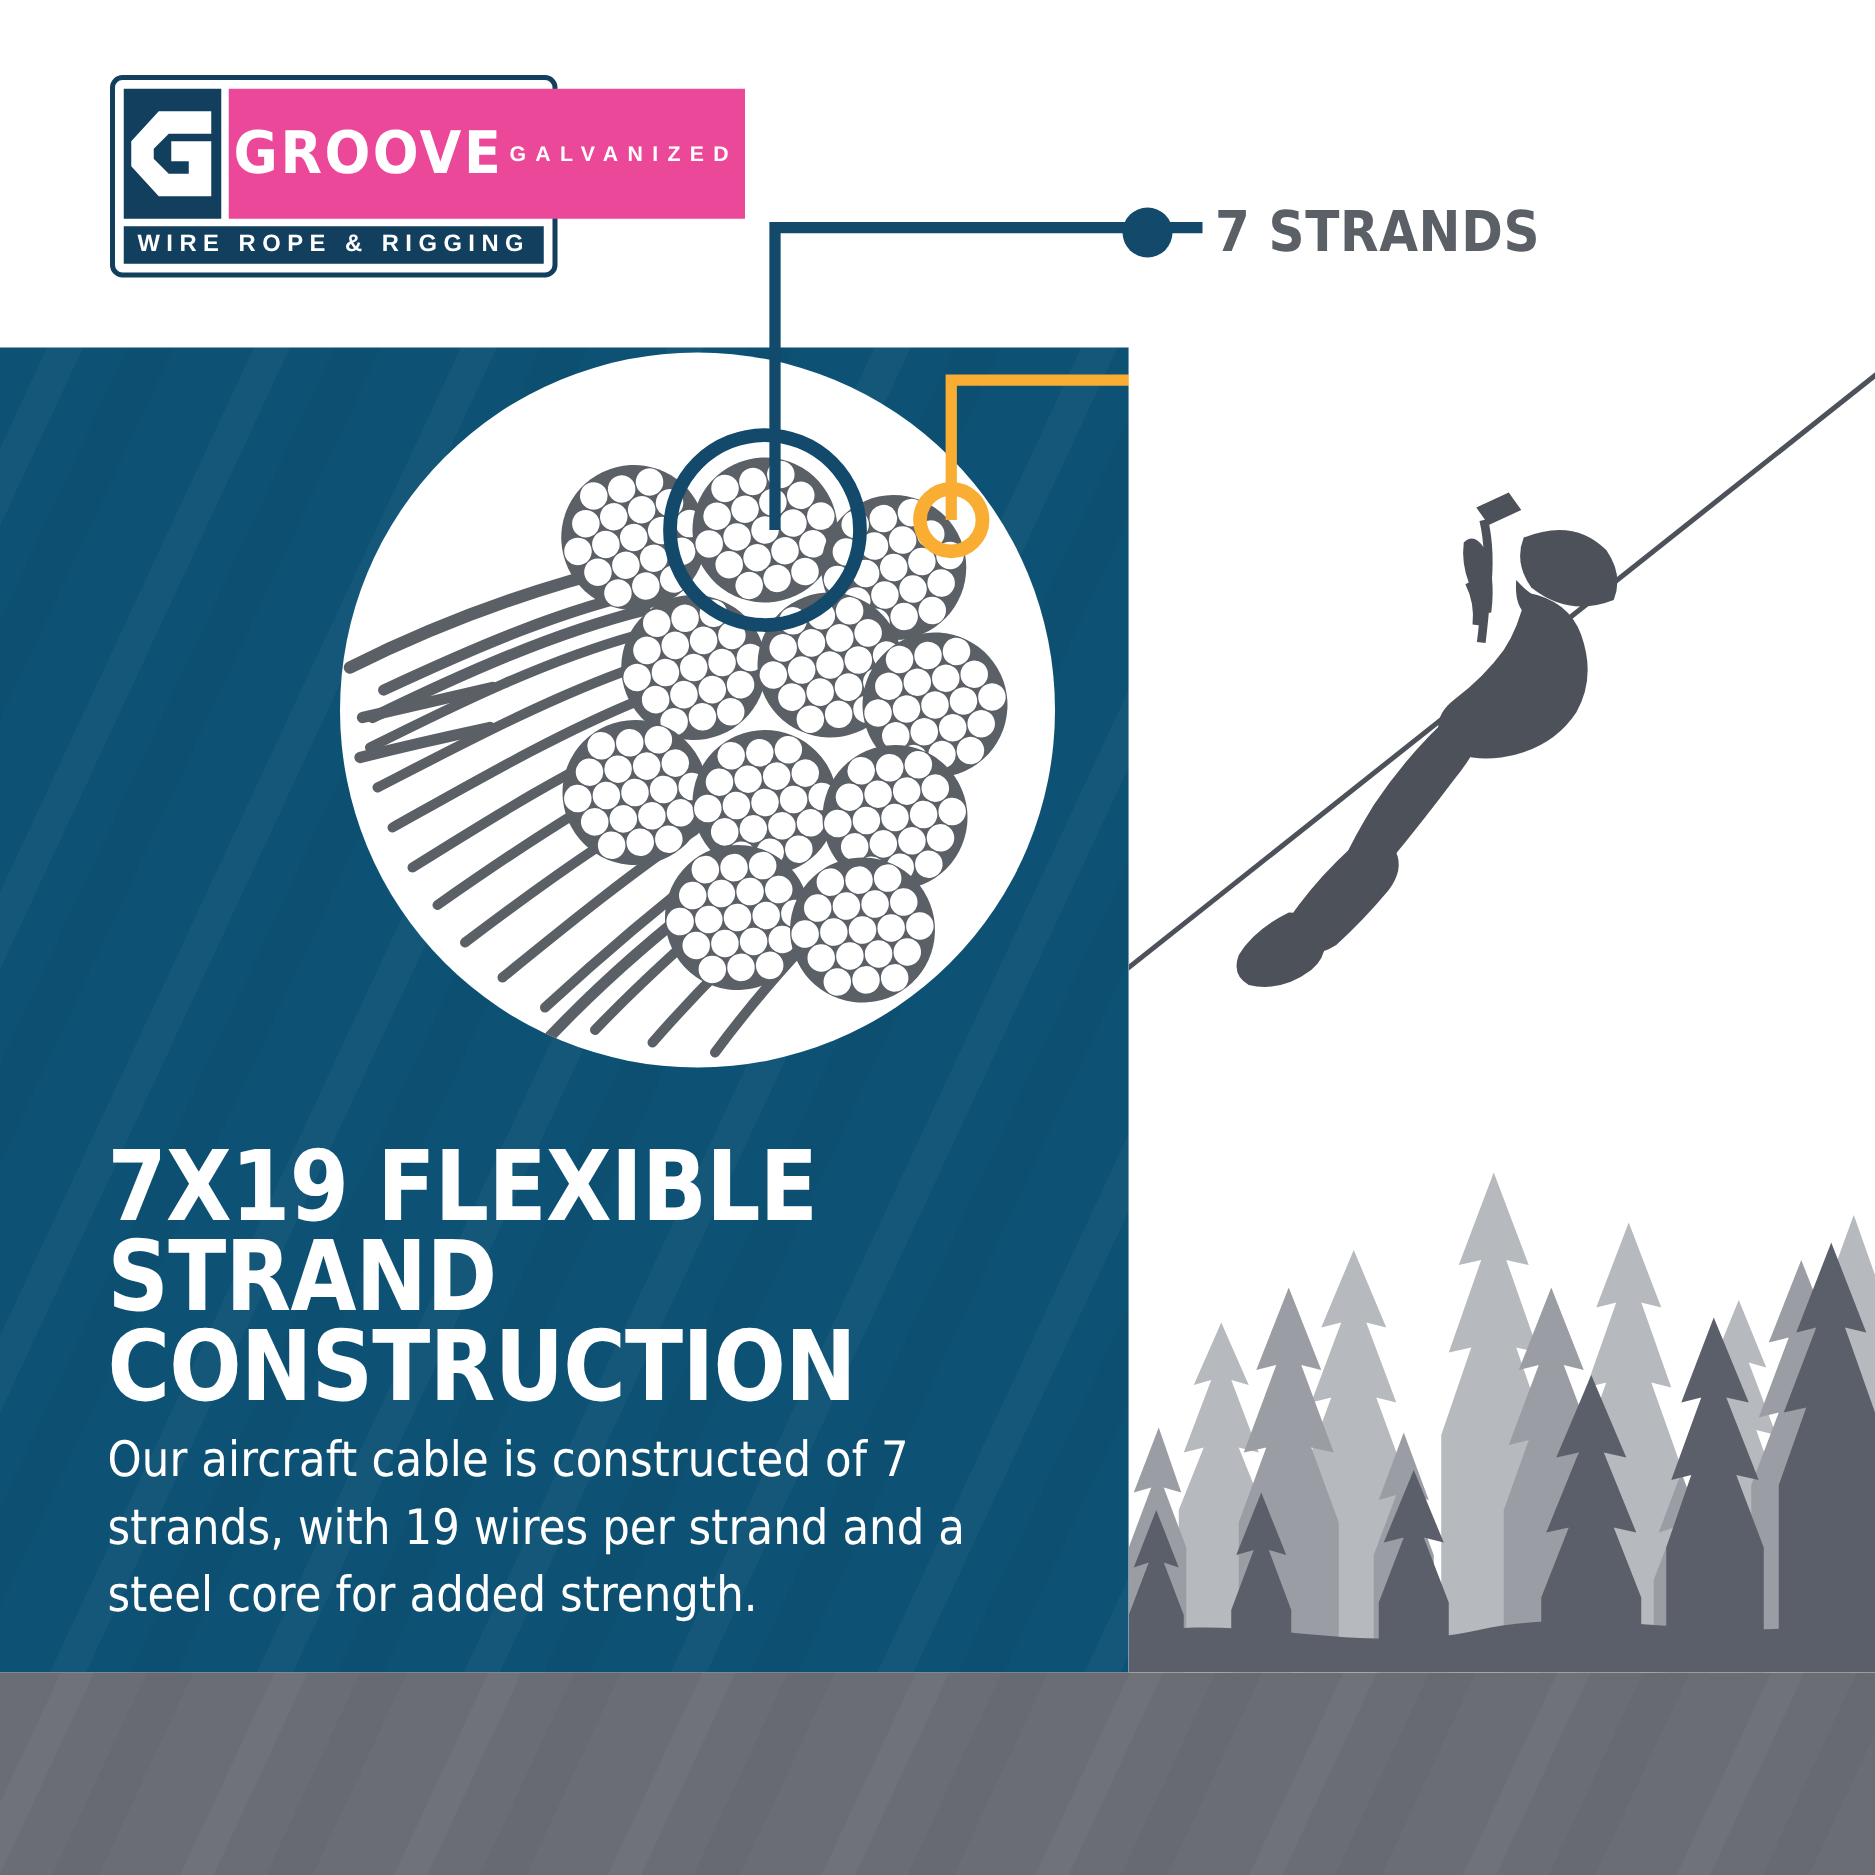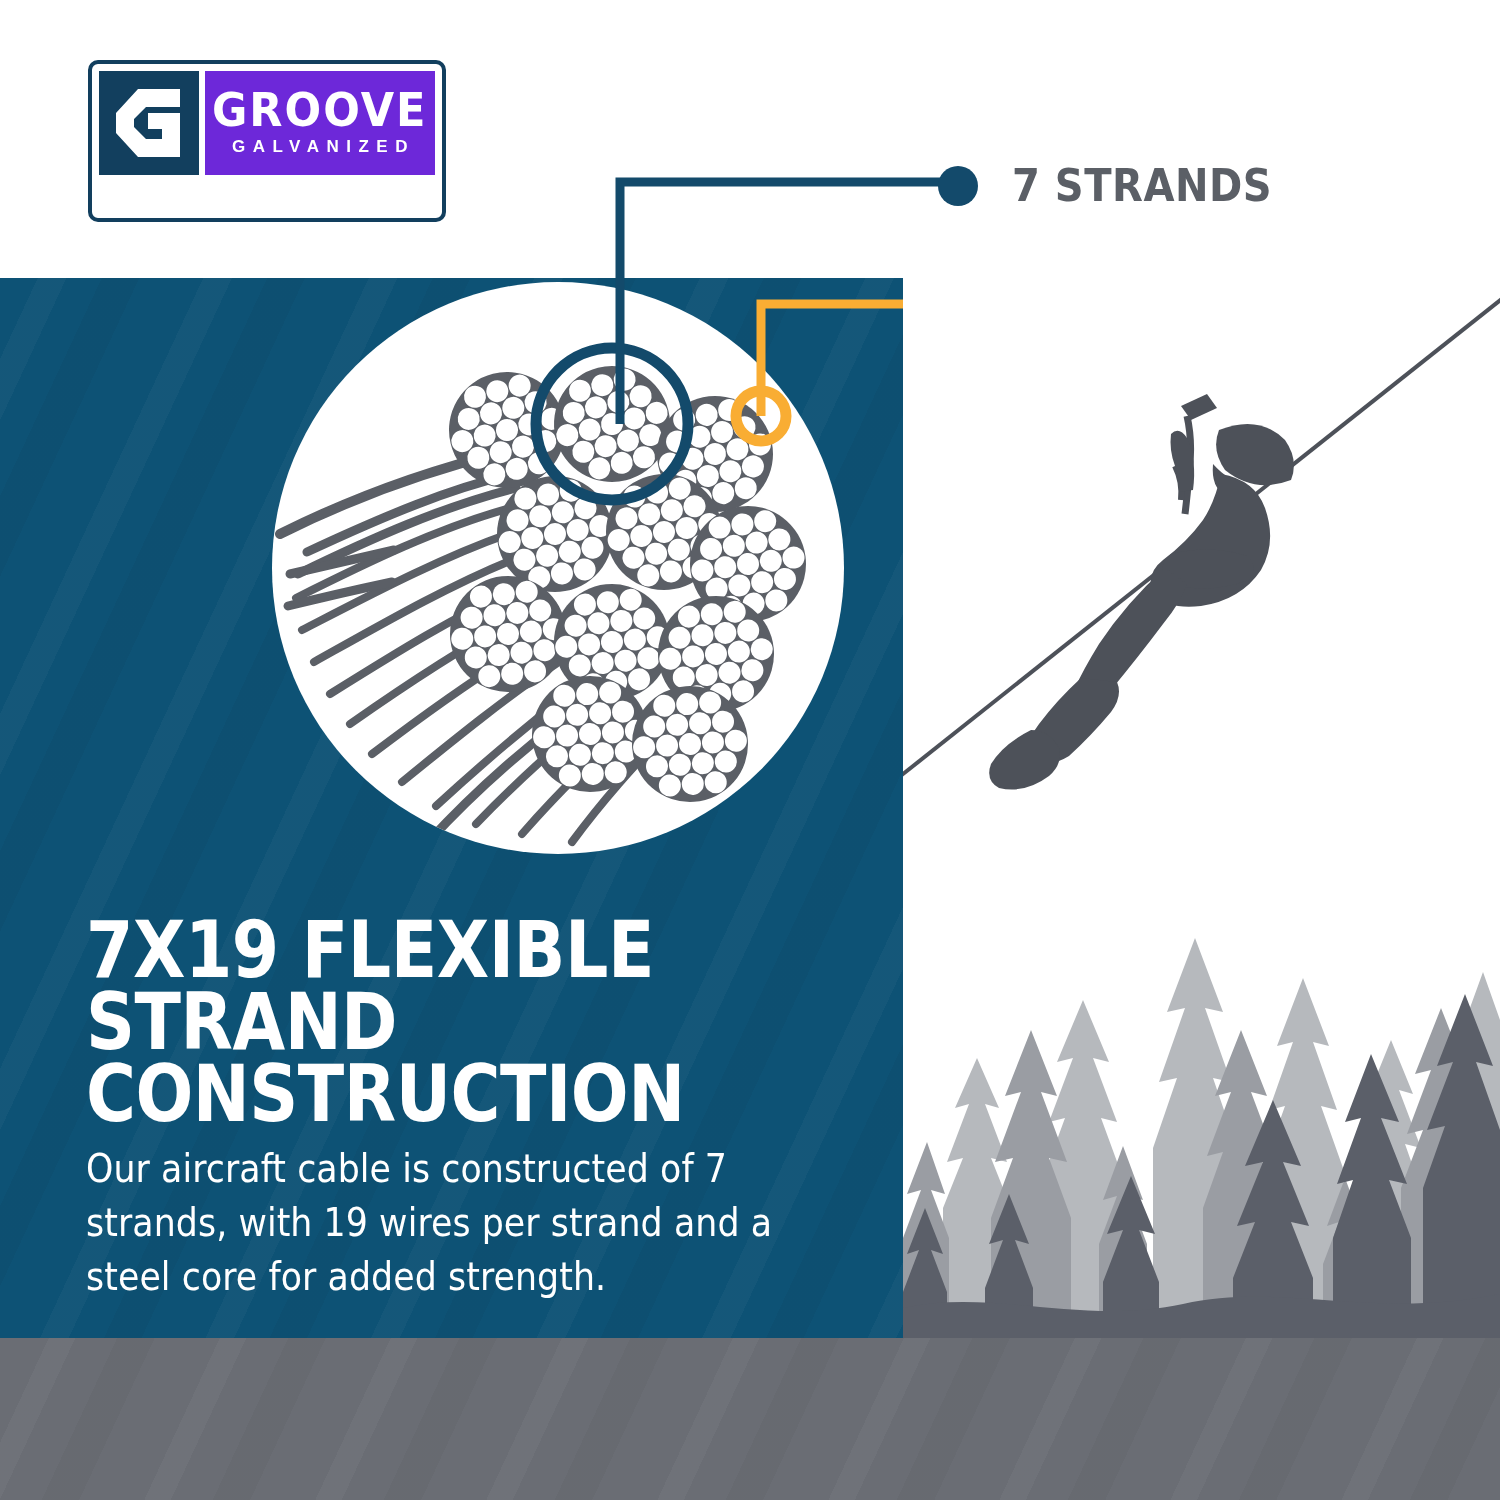--- a/index.html
+++ b/index.html
@@ -16,21 +16,21 @@
     position:absolute; left:88px; top:60px; width:358px; height:162px;
     border:4px solid #123f5e; border-radius:10px; background:#fff;
     box-sizing:border-box; padding:7px;
   }
   .logo-inner{ width:100%; height:100%; display:flex; flex-direction:column; gap:6px; }
   .logo-top{ display:flex; height:104px; gap:6px; }
   .logo-mark{
     width:100px; background:#123f5e; display:flex; align-items:center; justify-content:center;
   }
   .logo-word{
-    flex:1; background:#6d28d9; color:#fff; display:flex; flex-direction:column;
+    flex:1; background:#ec4899; color:#fff; display:flex; 
     align-items:center; justify-content:center; padding:0 6px;
   }
   .logo-word .w1{
     font-family:"Liberation Sans Narrow","DejaVu Sans Condensed","Liberation Sans",sans-serif;
     font-weight:bold; font-size:47px; letter-spacing:2px; line-height:0.95;
     transform:scaleX(1.02); white-space:nowrap;
   }
   .logo-word .w2{
     font-family:"Liberation Sans","DejaVu Sans",sans-serif;
     font-weight:bold; font-size:17px; letter-spacing:7.5px; line-height:1.3;
@@ -73,21 +73,21 @@
   
   .callout{
     position:absolute; display:flex; align-items:center; gap:34px;
   }
   .callout .dot{ width:40px; height:40px; border-radius:50%; flex:none; }
   .callout .txt{
     font-family:"Liberation Sans Narrow","DejaVu Sans Condensed","Liberation Sans",sans-serif;
     font-weight:bold; font-size:45px; letter-spacing:0.5px; color:#5b5f66;
     white-space:nowrap; transform:scaleX(0.99); transform-origin:left center;
   }
-  #callout-0{ left:938px; top:159px; }
+  #callout-0{ left:898px; top:159px; }
   #callout-1{ left:938px; top:281px; }
   #callout-2{ left:938px; top:403px; }
 
   
   .headline{
     position:absolute; left:86px; top:915px; width:790px;
     font-family:"Liberation Sans Narrow","DejaVu Sans Condensed","Liberation Sans",sans-serif;
     font-weight:bold; color:#ffffff; font-size:78px; line-height:0.92;
     letter-spacing:-0.5px; text-transform:uppercase;
     transform:scaleX(0.97); transform-origin:left top;
@@ -130,20 +130,23 @@
       <div class="logo-top">
         <div class="logo-mark">
           <svg width="78" height="76" viewBox="0 0 78 76" aria-hidden="true">
             <path d="M28 4 L70 4 L70 22 L36 22 L24 34 L24 42 L36 54 L52 54 L52 44 L38 44 L38 28 L70 28 L70 72 L28 72 L6 48 L6 28 Z" fill="#ffffff"></path>
           </svg>
         </div>
         <div class="logo-word">
           <div class="w1">GROOVE</div>
           <div class="w2">GALVANIZED</div>
         </div>
+      </div>
+      <div class="logo-bottom">
+        <span>WIRE ROPE &amp; RIGGING</span>
       </div>
     </div>
   </div>
 
   <div class="blue-panel">
     <div class="waves"></div>
   </div>
 
   <div class="white-circle"></div>
 

